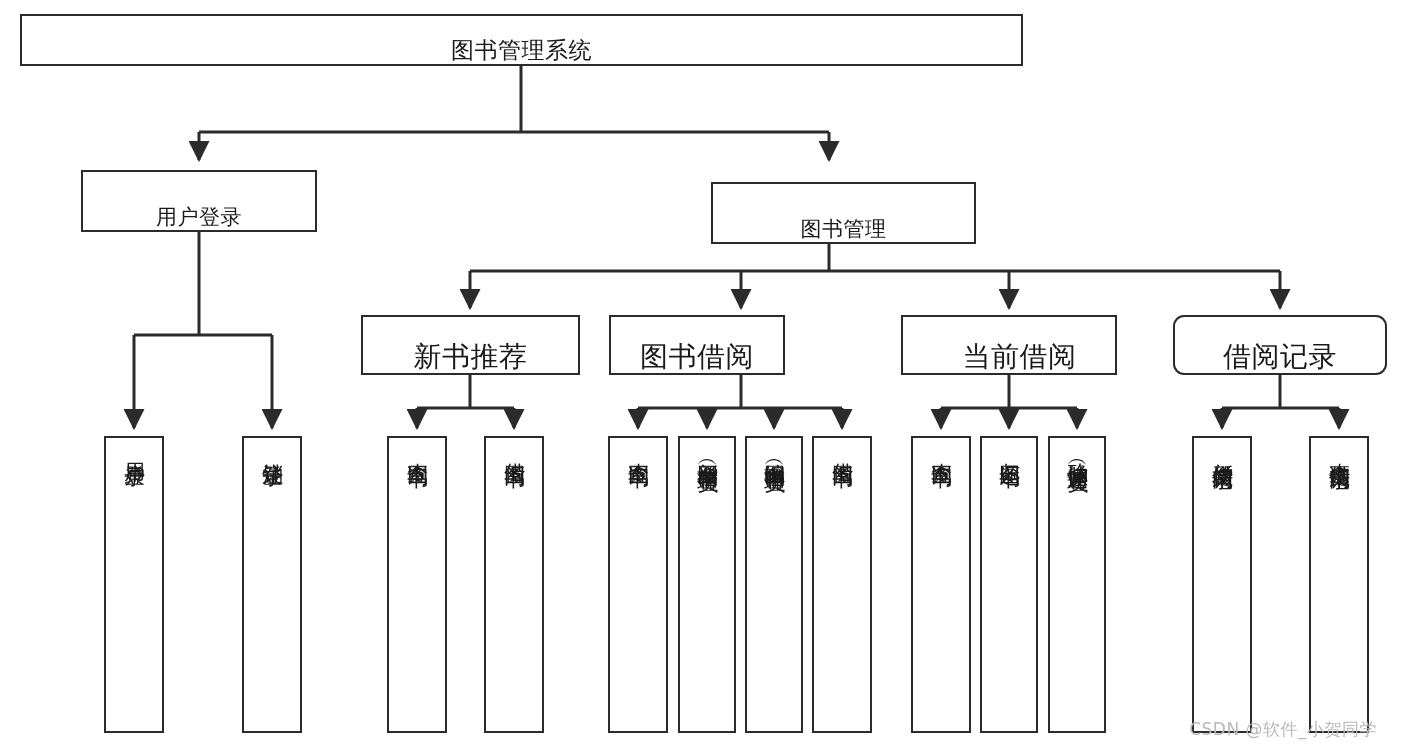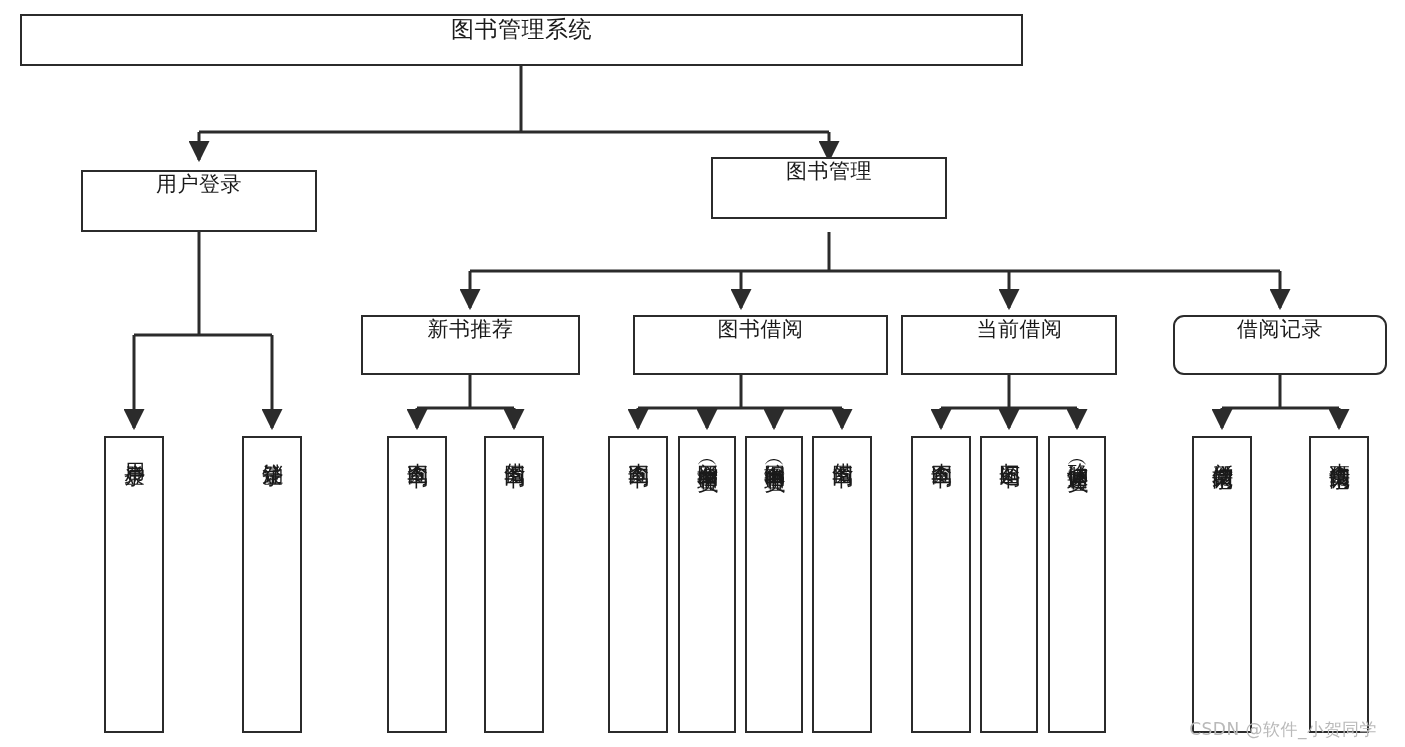--- a/index.html
+++ b/index.html
@@ -25,34 +25,34 @@
     width: 1405px;
     height: 747px;
     pointer-events: none;
   }
   .node {
     position: absolute;
     box-sizing: border-box;
     background: #ffffff;
     border: 2px solid #2b2b2b;
     display: flex;
-    align-items: flex-start;
+    align-items: flex-end;
     justify-content: center;
     color: #1a1a1a;
     z-index: 2;
   }
   .node-label {
     display: block;
     line-height: 1.18;
     letter-spacing: 0.5px;
     white-space: nowrap;
   }
   .root .node-label      { font-size: 23px; }
   .level2 .node-label    { font-size: 21px; }
-  .level3 .node-label    { font-size: 21px; }
+  .level3 .node-label    { font-size: 28px; }
   .leaf {
     align-items: flex-start;
     justify-content: center;
     padding-top: 8px;
   }
   .leaf .node-label {
     writing-mode: vertical-rl;
     text-orientation: upright;
     font-size: 21px;
     line-height: 1.22;
@@ -125,28 +125,28 @@
     </g>
   </svg>
 
   <div class="node root" style="left:20px; top:14px; width:1003px; height:52px;">
     <span class="node-label">图书管理系统</span>
   </div>
 
   <div class="node level2" style="left:81px; top:170px; width:236px; height:62px;">
     <span class="node-label">用户登录</span>
   </div>
-  <div class="node level2" style="left:711px; top:157px; width:236px; height:62px;">
+  <div class="node level2" style="left:711px; top:182px; width:265px; height:62px;">
     <span class="node-label">图书管理</span>
   </div>
 
   <div class="node level3" style="left:361px; top:315px; width:219px; height:60px;">
     <span class="node-label">新书推荐</span>
   </div>
-  <div class="node level3" style="left:633px; top:315px; width:255px; height:60px;">
+  <div class="node level3" style="left:609px; top:315px; width:176px; height:60px;">
     <span class="node-label">图书借阅</span>
   </div>
   <div class="node level3" style="left:901px; top:315px; width:216px; height:60px;padding-left:21px;">
     <span class="node-label">当前借阅</span>
   </div>
   <div class="node level3" style="left:1173px; top:315px; width:214px; height:60px;border-radius:11px;">
     <span class="node-label">借阅记录</span>
   </div>
 
   <div class="node leaf" style="left:104px; top:436px; width:60px; height:297px;">

